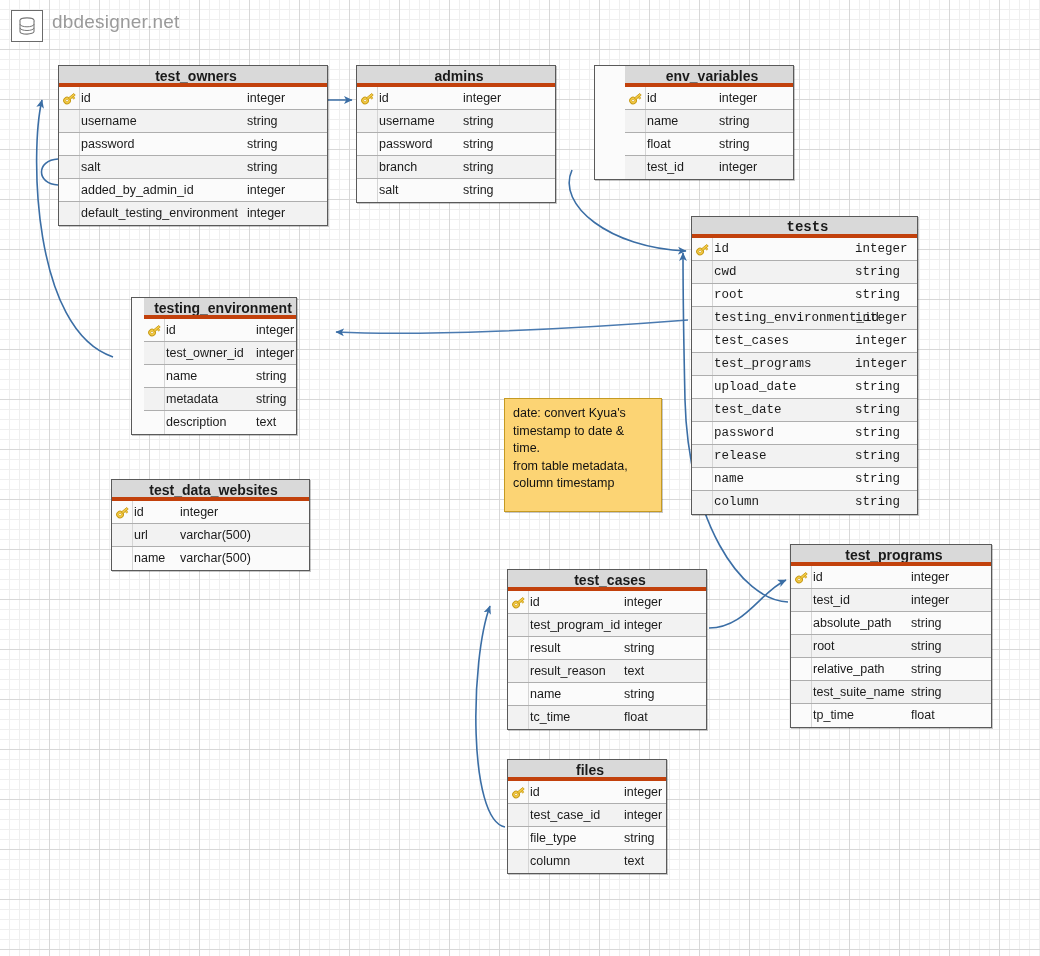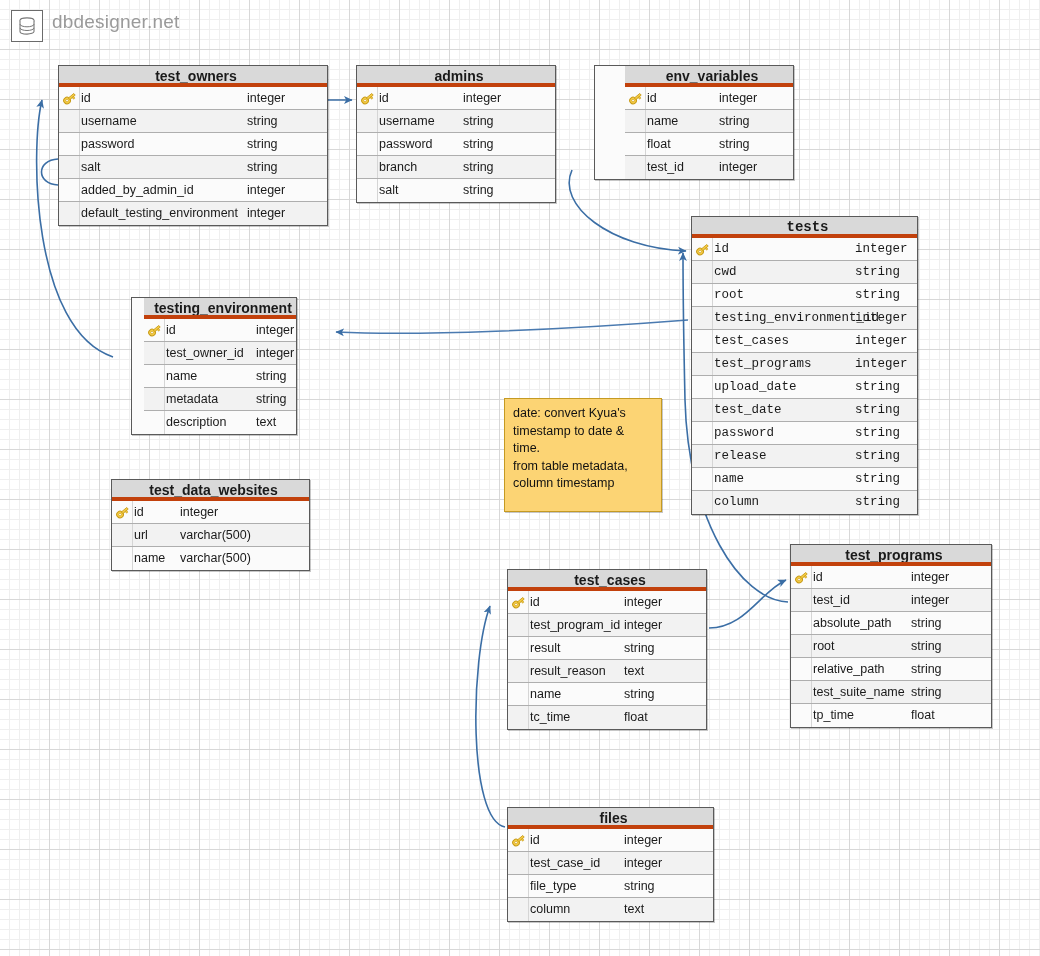--- a/index.html
+++ b/index.html
@@ -507,21 +507,21 @@
       <div class="keycell"></div>
       <div class="col-name">test_suite_name</div>
       <div class="col-type" style="left: 120px;">string</div>
     </div>
     <div class="row">
       <div class="keycell"></div>
       <div class="col-name">tp_time</div>
       <div class="col-type" style="left: 120px;">float</div>
     </div>
   </div>
-<div class="table" style="left: 507px; top: 807px; width: 207px;">
+<div class="table" style="left: 507px; top: 759px; width: 160px;">
     <div class="tbl-title">files</div>
     <div class="row">
       <div class="keycell">
         <svg width="15" height="15" viewBox="0 0 15 15">
           <g transform="rotate(-40 7.5 7.5)">
             <circle cx="4.3" cy="7.5" r="3.3" fill="#f5cc46" stroke="#c79a16" stroke-width="1"></circle>
             <circle cx="4.3" cy="7.5" r="1.2" fill="#ffffff" stroke="#c79a16" stroke-width="0.6"></circle>
             <rect x="7" y="6.4" width="7" height="2.2" fill="#f5cc46" stroke="#c79a16" stroke-width="0.8"></rect>
             <rect x="10.2" y="8.4" width="1.6" height="2.2" fill="#f5cc46" stroke="#c79a16" stroke-width="0.7"></rect>
           </g>

